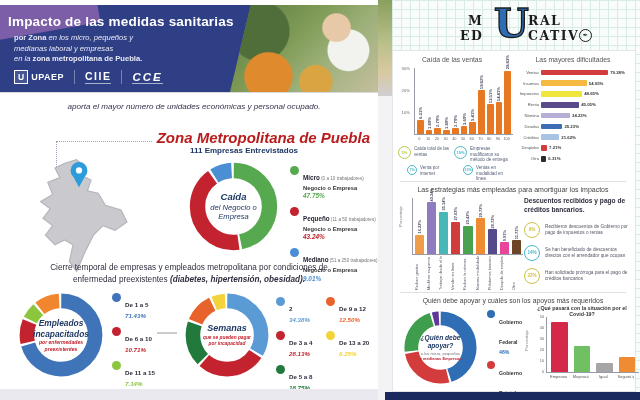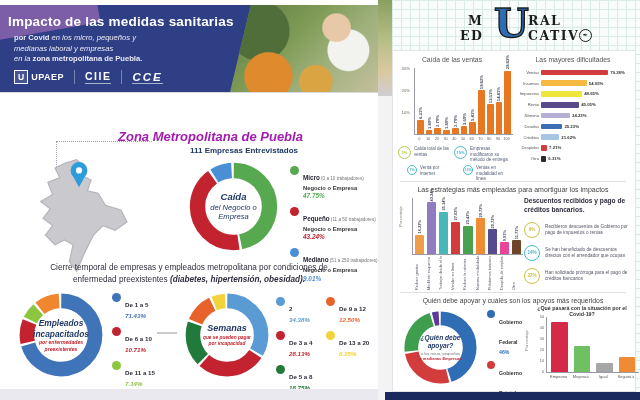--- a/index.html
+++ b/index.html
@@ -25,21 +25,21 @@
   .hdr-sub b{font-style:normal}
   .hdr-logos{position:absolute;left:14px;bottom:8px;display:flex;align-items:center;gap:10px}
   .ubox{border:1.2px solid #fff;color:#fff;font-weight:bold;font-size:8.5px;padding:1px 3px;background:rgba(255,255,255,.12)}
   .upaep-t{color:#fff;font-weight:bold;font-size:9px;letter-spacing:.5px;margin-left:3px}
   .logo-sep{width:1px;height:14px;background:rgba(255,255,255,.35)}
   .ciie-t{color:#fff;font-weight:bold;font-size:10.5px;letter-spacing:1.5px;border-bottom:1px solid rgba(255,255,255,.6);padding-bottom:1px}
   .cce-t{color:#fff;font-weight:bold;font-style:italic;font-size:11.5px;letter-spacing:2px;border-bottom:1px solid rgba(255,255,255,.6)}
   .intro{position:absolute;left:28px;top:101px;width:332px;text-align:center;font-size:8.1px;font-style:italic;color:#33334d;line-height:1.5}
   .zona-hline{position:absolute;left:56px;top:141px;width:96px;border-top:1.5px dotted #9aa0b5}
   .zona-vline{position:absolute;left:56px;top:141px;height:30px;border-left:1.5px dotted #9aa0b5}
-  .zona-title{position:absolute;left:118px;top:129px;width:252px;text-align:left;font-size:13px;font-weight:bold;font-style:italic;color:#a21caf}
+  .zona-title{position:absolute;left:118px;top:129px;width:252px;text-align:right;font-size:15px;font-weight:bold;font-style:italic;color:#b91c1c}
   .zona-sub{position:absolute;left:118px;top:146px;width:252px;text-align:center;font-size:8px;font-weight:bold;color:#1f3864}
   .map-wrap{position:absolute;left:4px;top:156px;width:150px;height:120px}
   .donut{position:absolute}
   .donut svg{position:absolute;inset:0;width:100%;height:100%}
   .dcenter{position:absolute;inset:14px;display:flex;flex-direction:column;align-items:center;justify-content:center;text-align:center;line-height:1.25}
   #donut-size{left:186px;top:159px;width:95px;height:95px}
   #donut-size .c0{font-size:9.5px;font-weight:bold;font-style:italic;color:#1f3864}
   #donut-size .c1,#donut-size .c2{font-size:7.6px;font-style:italic;color:#1f3864}
   .legend-col{position:absolute}
   #legend1{left:290px;top:165px;width:88px}
@@ -147,37 +147,38 @@
 <body>
 
 <div id="stage">
 
   <div id="left-panel">
     <div class="hdr">
       <div class="hdr-accent"></div>
       <div class="hdr-photo"></div>
       <div class="hdr-title">Impacto de las medidas sanitarias</div>
       <div class="hdr-sub">
-        <b>por Covid</b><span> en los micro, pequeños y</span><br>
+        <b>por Zona</b><span> en los micro, pequeños y</span><br>
         <span>medianas laboral y empresas</span><br>
         <span>en la </span><b>zona metropolitana de Puebla.</b>
       </div>
       <div class="hdr-logos">
         <span style="display:flex;align-items:center">
           <span class="ubox">U</span>
           <span class="upaep-t">UPAEP</span>
         </span>
         <span class="logo-sep"></span>
         <span class="ciie-t">CIIE</span>
         <span class="logo-sep"></span>
         <span class="cce-t">CCE</span>
       </div>
     </div>
 
     <div class="intro">
+      <div>aporta el mayor número de unidades económicas y personal ocupado.</div>
     </div>
 
     <div class="zona-hline"></div>
     <div class="zona-vline"></div>
     <div class="zona-title">Zona Metropolitana de Puebla</div>
     <div class="zona-sub">111 Empresas Entrevistados</div>
 
     <div class="map-wrap">
       <svg viewBox="0 0 100 100" width="150" height="120">
         <path d="M38,6 L48,3 L55,9 L52,16 L60,20 L57,29 L66,31 L72,41 L85,45 L90,55 L80,62 L70,58 L62,66 L55,80 L48,96 L42,88 L45,74 L38,70 L30,74 L22,66 L28,58 L20,52 L26,44 L18,38 L28,32 L24,22 L34,18 L30,10 Z" fill="#c9c9ce" stroke="#b5b5bc" stroke-width="1"></path>

